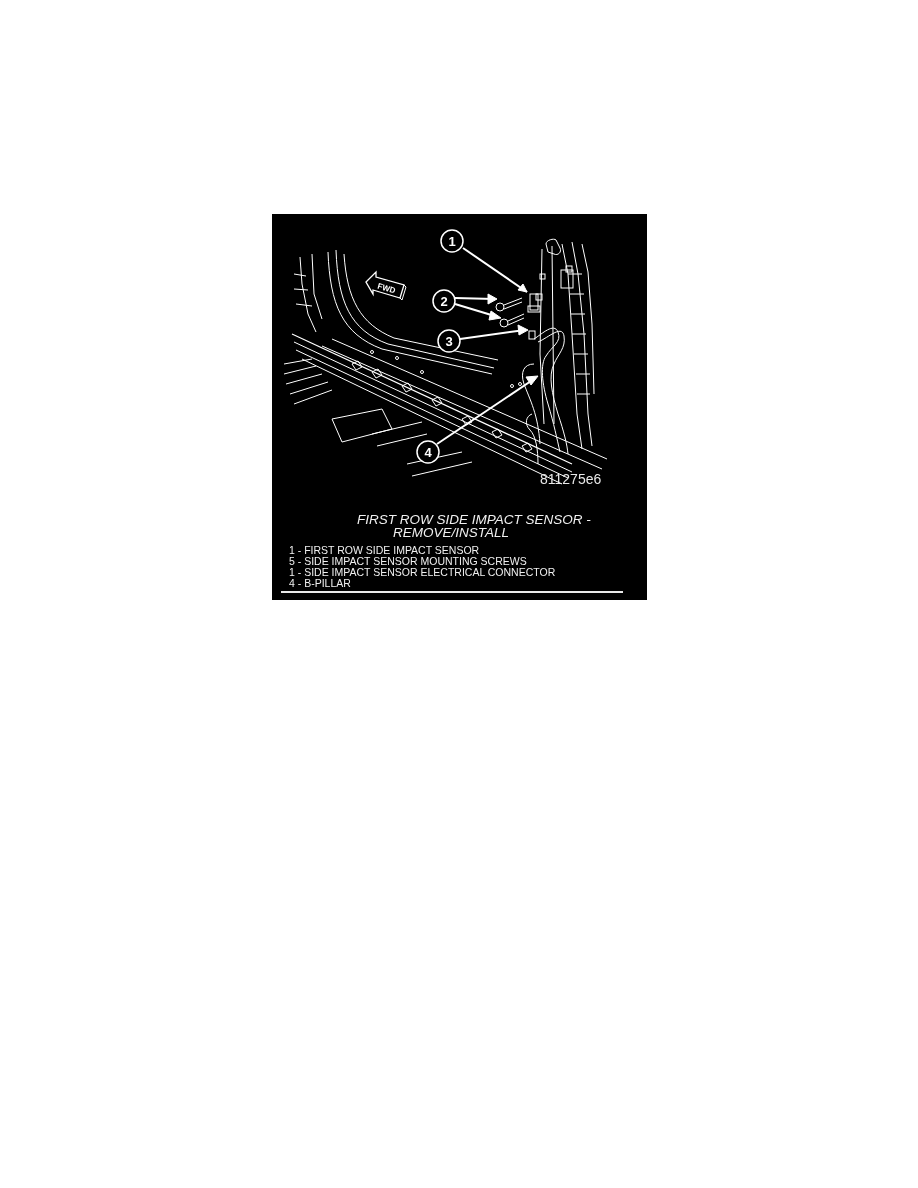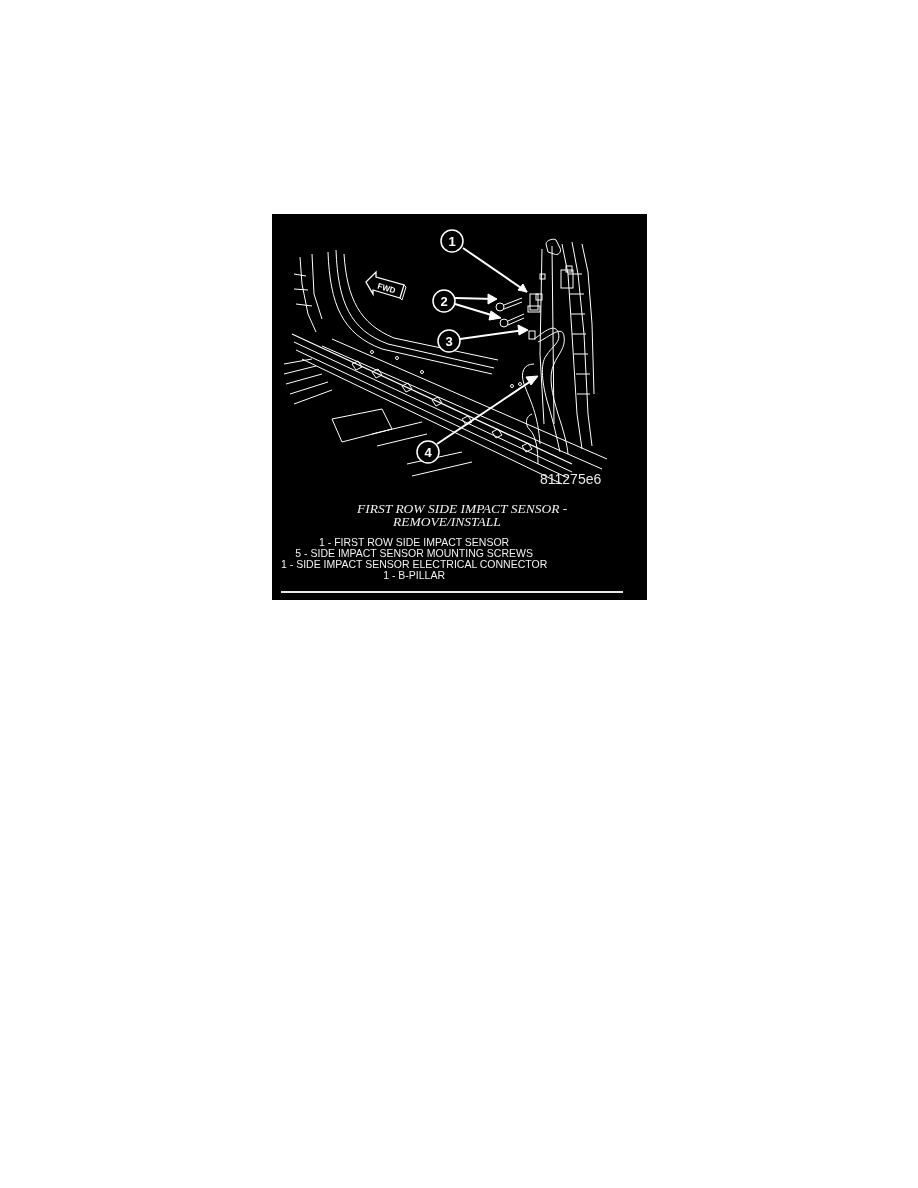--- a/index.html
+++ b/index.html
@@ -9,28 +9,29 @@
     background: #000000;
   }
   .figure svg { position: absolute; left: 0; top: 0; }
   .fig-id {
     position: absolute; left: 268px; top: 257px; width: 100px;
     color: #e8e8e8; font-size: 14px; letter-spacing: 0px;
     font-family: "Liberation Sans", sans-serif;
   }
   .caption-title {
     position: absolute; color: #f0f0f0; font-style: italic;
-    font-size: 13.5px; line-height: 16px; font-family: Liberation Serif, serif;
+    font-size: 13.5px; line-height: 16px; font-family: Liberation Sans, sans-serif;
     white-space: nowrap;
+    margin-top: 11px;
   }
   .caption-title.l1 { left: 85px; top: 287px; }
   .caption-title.l2 { left: 121px; top: 300px; }
   .legend {
-    position: absolute; left: 9px; top: 323px; margin: 0; padding: 0; list-style: none;
-    color: #f0f0f0; font-size: 10.5px; line-height: 11px; white-space: nowrap; text-align: center;
+    position: absolute; left: 9px; top: 323px; margin: 8px; padding: 0; list-style: none;
+    color: #f0f0f0; font-size: 10.5px; line-height: 11px; white-space: nowrap;
   }
   .legend li { margin: 0; padding: 0; }
   .rule {
     position: absolute; left: 9px; top: 377px; width: 342px; height: 2px; background: #e8e8e8;
   }
 </style>
 </head>
 <body>
 
 <div class="figure">
@@ -135,17 +136,17 @@
 
   <div class="fig-id">811275e6</div>
 
   <div class="caption-title l1">FIRST ROW SIDE IMPACT SENSOR -</div>
   <div class="caption-title l2">REMOVE/INSTALL</div>
 
   <ul class="legend">
     <li>1 - FIRST ROW SIDE IMPACT SENSOR</li>
     <li>5 - SIDE IMPACT SENSOR MOUNTING SCREWS</li>
     <li>1 - SIDE IMPACT SENSOR ELECTRICAL CONNECTOR</li>
-    <li>1 - B-PILLAR</li>
+    <li>4 - B-PILLAR</li>
   </ul>
 
   <div class="rule"></div>
 </div>
 
 </body></html>

